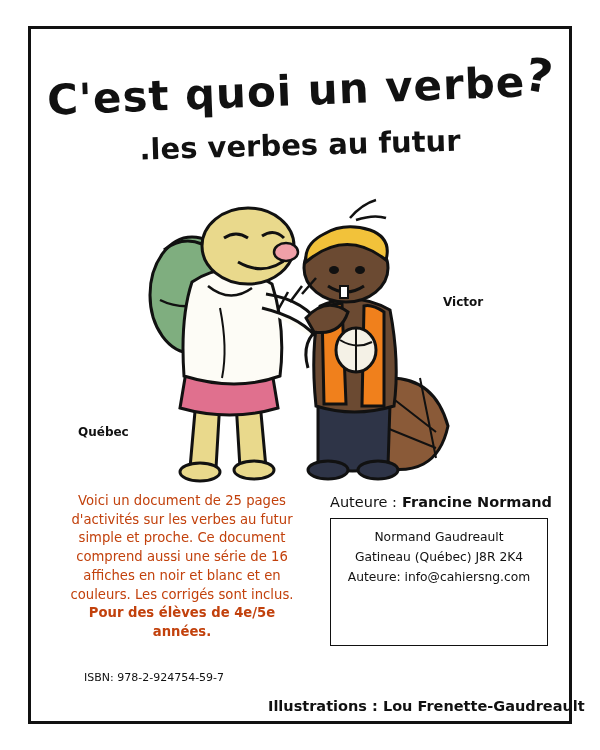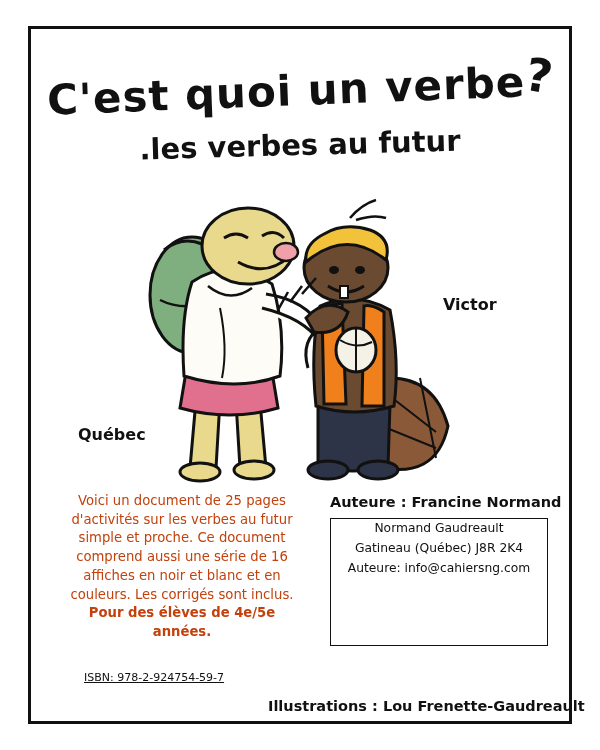--- a/index.html
+++ b/index.html
@@ -67,21 +67,21 @@
     position: absolute;
     left: 120px;
     top: 190px;
     width: 360px;
     height: 300px;
   }
   .char-label {
     position: absolute;
     font-family: "DejaVu Sans", sans-serif;
     font-weight: bold;
-    font-size: 16px;
+    font-size: 12px;
     color: #111111;
   }
   .label-tareze { left: 78px; top: 425px; }
   .label-victor { left: 443px; top: 295px; }
 
   
   .desc {
     position: absolute;
     left: 62px;
     top: 492px;
@@ -99,47 +99,47 @@
     position: absolute;
     left: 330px;
     top: 494px;
     width: 230px;
     font-family: "DejaVu Sans", sans-serif;
     font-size: 14.5px;
     font-weight: bold;
     color: #111111;
     white-space: nowrap;
   }
-  .author-line .lbl { font-weight: bold; }
+  .author-line .lbl { font-weight: normal; }
 
   
   .contact-box {
     position: absolute;
     left: 330px;
     top: 518px;
     width: 218px;
     height: 128px;
     border: 1.5px solid #111111;
     box-sizing: border-box;
+    padding-top: 9px;
     text-align: center;
     font-family: "DejaVu Sans", sans-serif;
     font-size: 12.3px;
     line-height: 1.62;
     color: #111111;
   }
 
   
   .isbn {
     position: absolute;
     left: 84px;
     top: 671px;
     font-family: "DejaVu Sans", sans-serif;
     font-size: 11px;
     color: #111111;
-    text-decoration: underline;
   }
   .illus-credit {
     position: absolute;
     left: 268px;
     top: 666px;
     font-family: "DejaVu Sans", sans-serif;
     font-size: 14.5px;
     font-weight: bold;
     color: #111111;
     white-space: nowrap;

